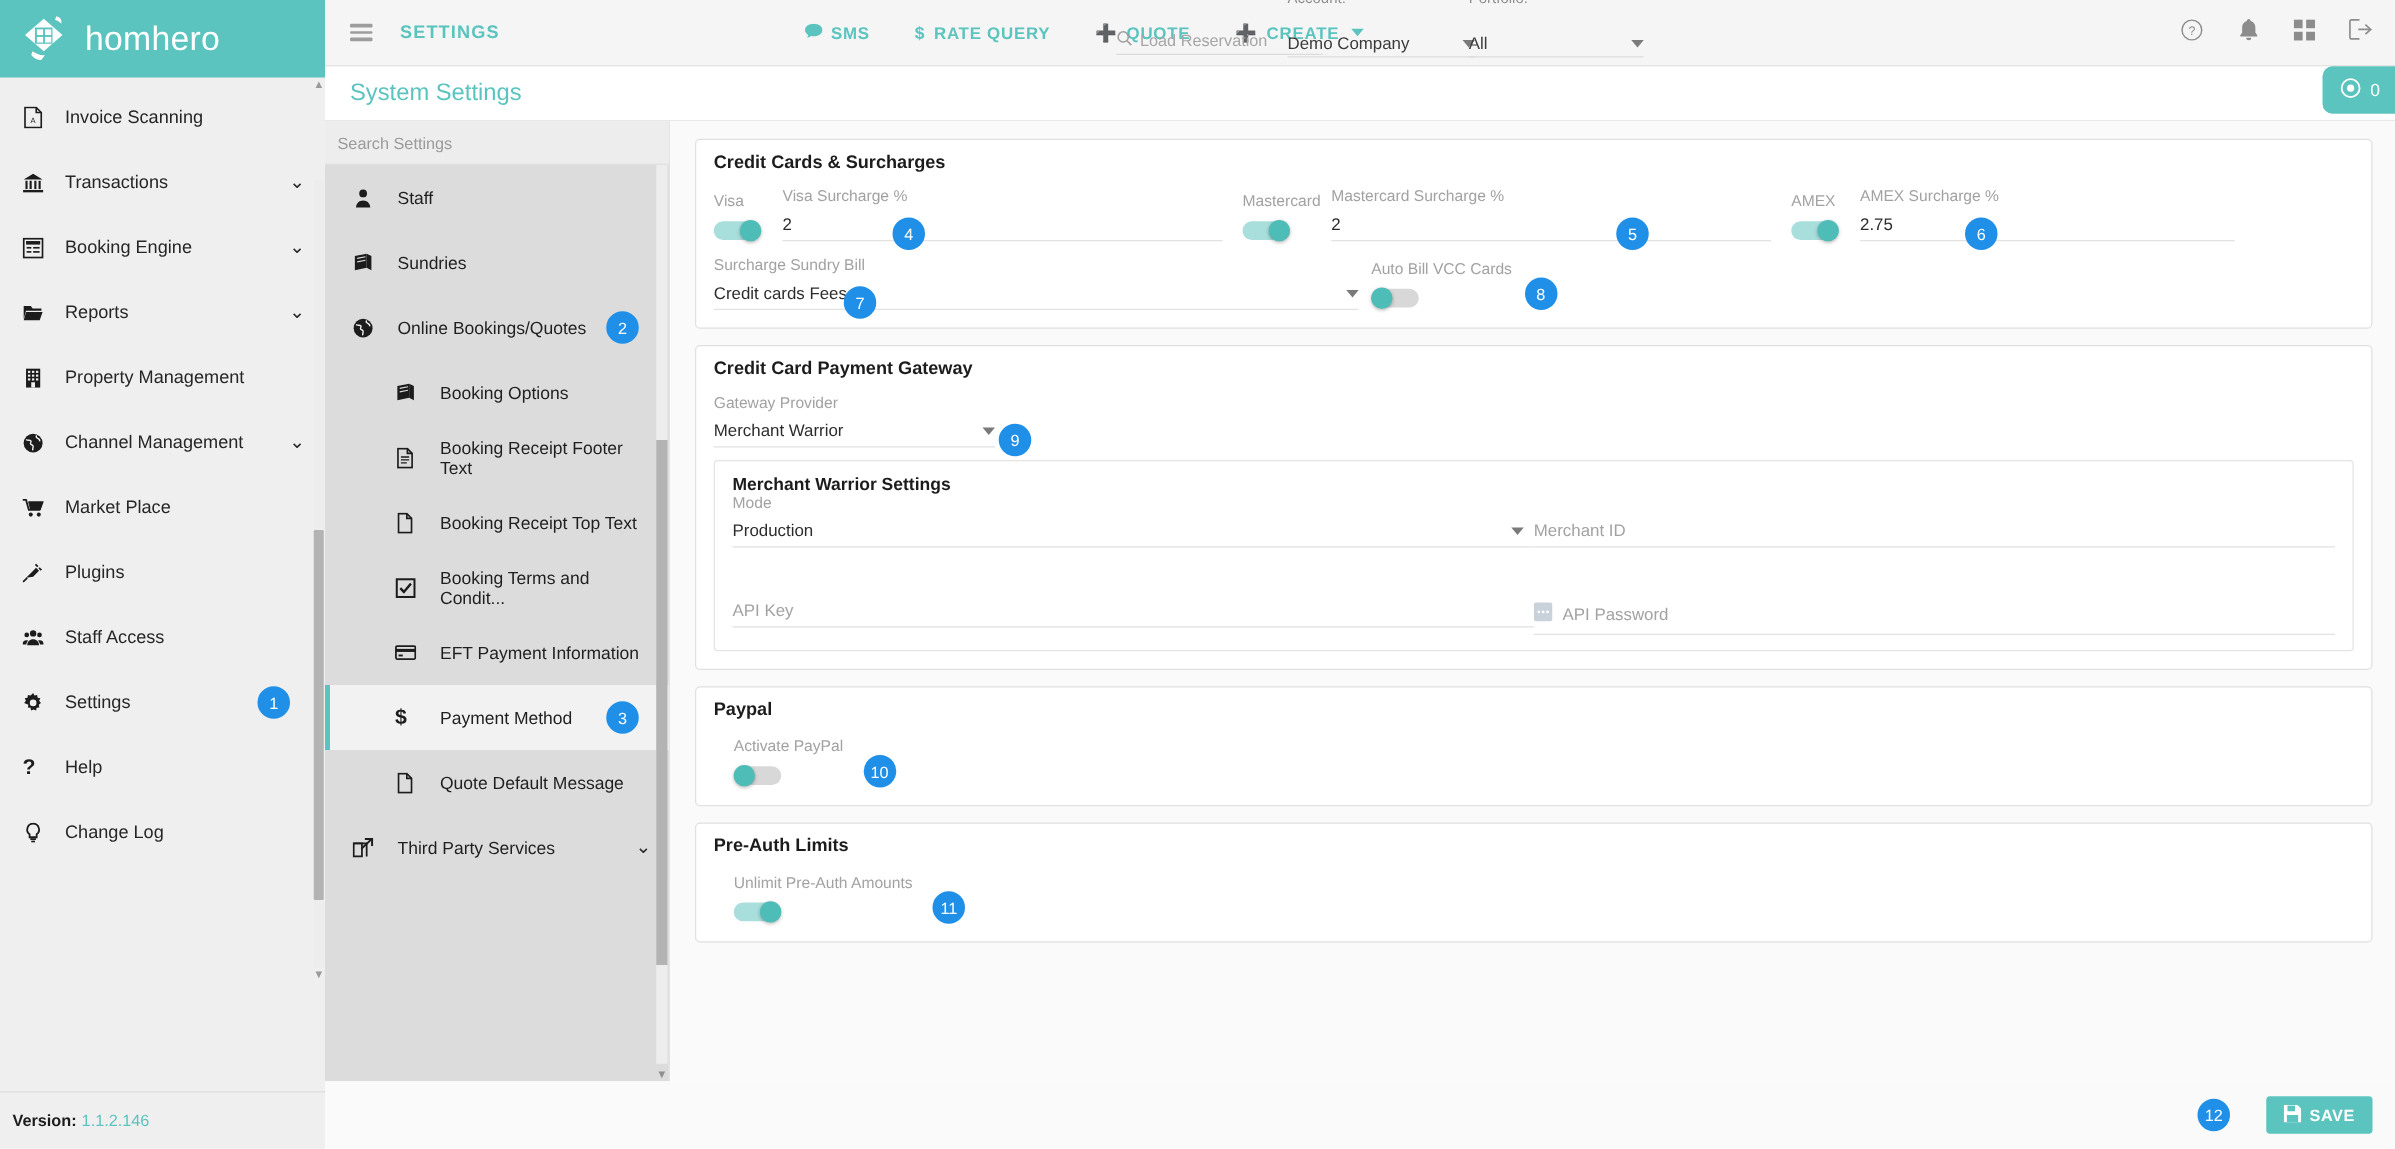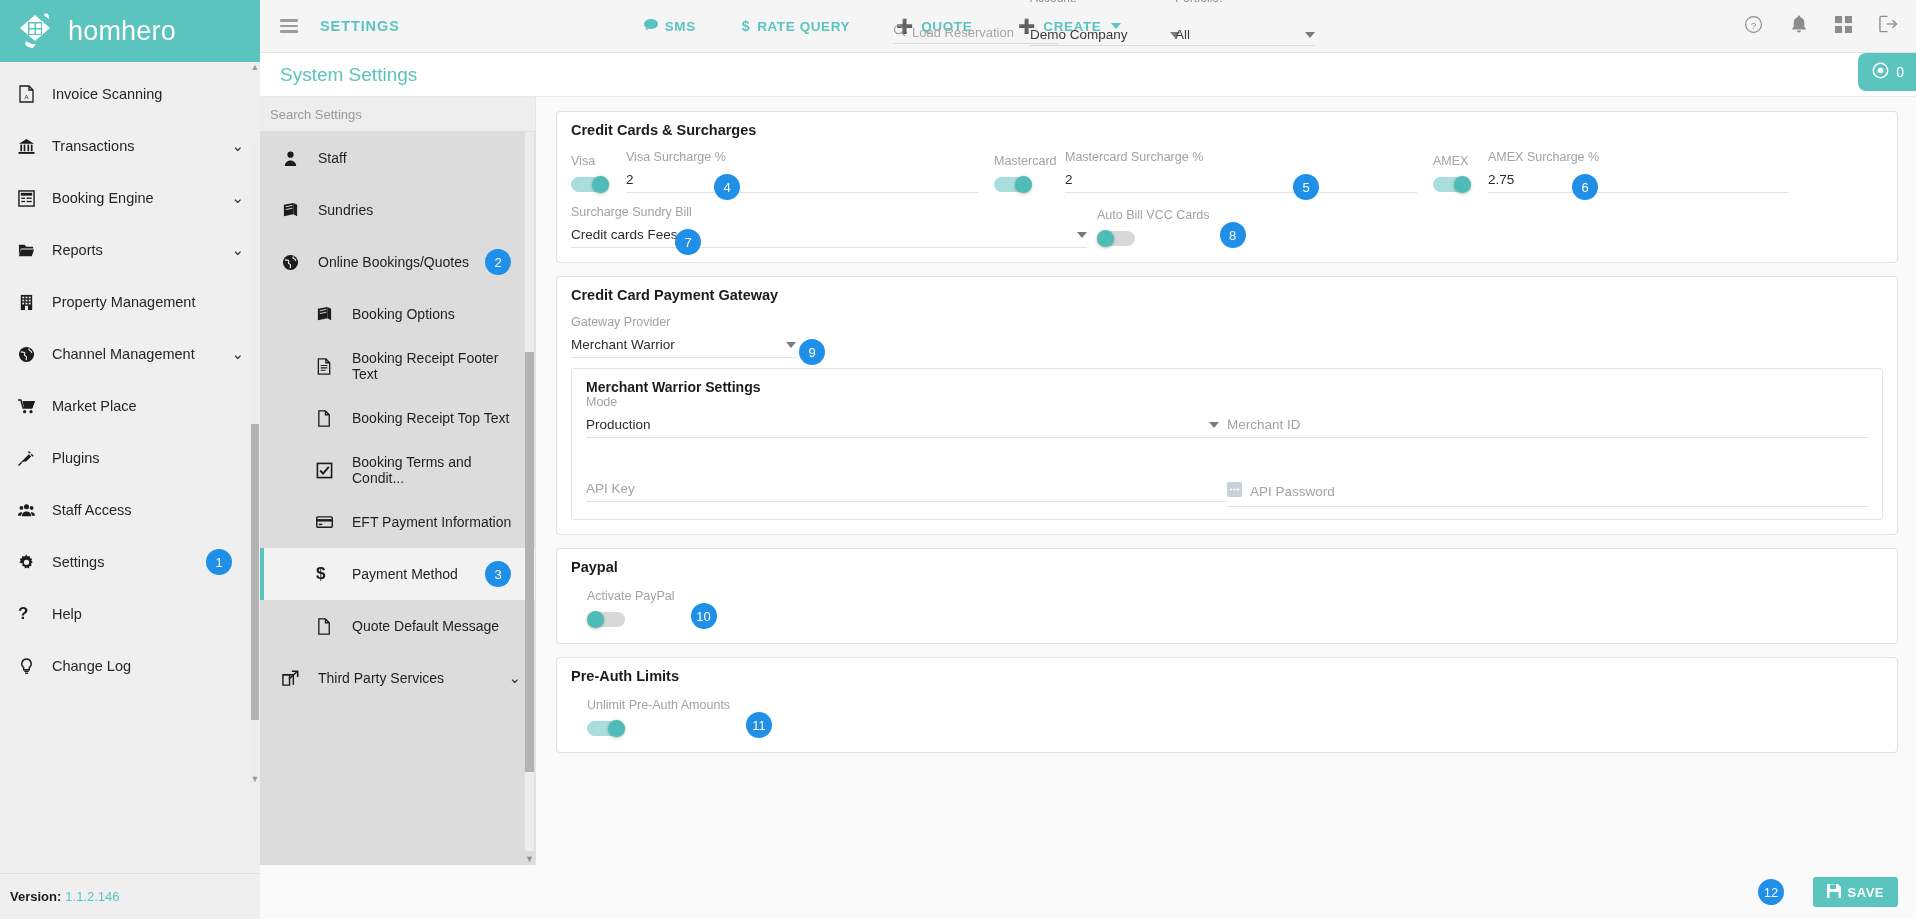--- a/index.html
+++ b/index.html
@@ -85,21 +85,21 @@
   .hamburger {
     width: 18px; height: 14px; margin-left: 20px; margin-right: 22px;
     display: flex; flex-direction: column; justify-content: space-between;
     cursor: pointer;
   }
   .hamburger span { display: block; height: 2.6px; background: #9d9d9d; border-radius: 1px; }
   .topbar-title {
     color: #5bc4bf; font-size: 14.5px; font-weight: bold;
     letter-spacing: .9px;
   }
-  .top-actions { display: flex; align-items: center; gap: 46px; margin-left: 244px; }
+  .top-actions { display: flex; align-items: center; gap: 36px; margin-left: 244px; }
   .top-action {
     display: flex; align-items: center; gap: 7px;
     color: #5bc4bf; font-size: 13.5px; font-weight: bold;
     letter-spacing: .6px; cursor: pointer; white-space: nowrap;
   }
   .top-action .gly { font-size: 14px; }
   .caret-sm {
     width: 0; height: 0; border-left: 5px solid transparent;
     border-right: 5px solid transparent; border-top: 6px solid #5bc4bf;
     margin-left: 3px;

